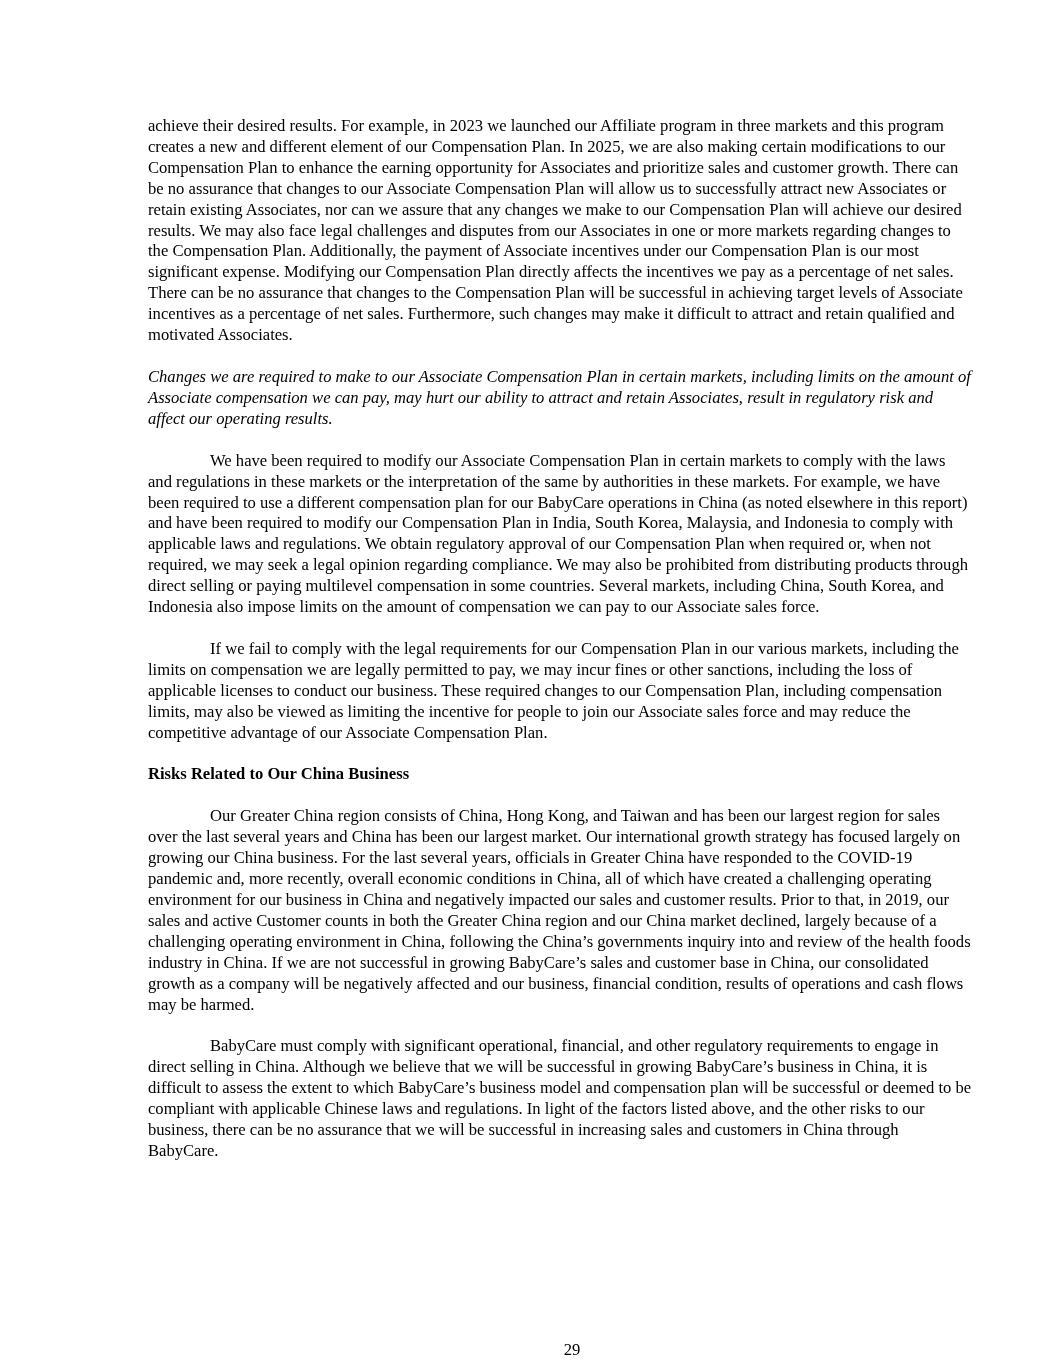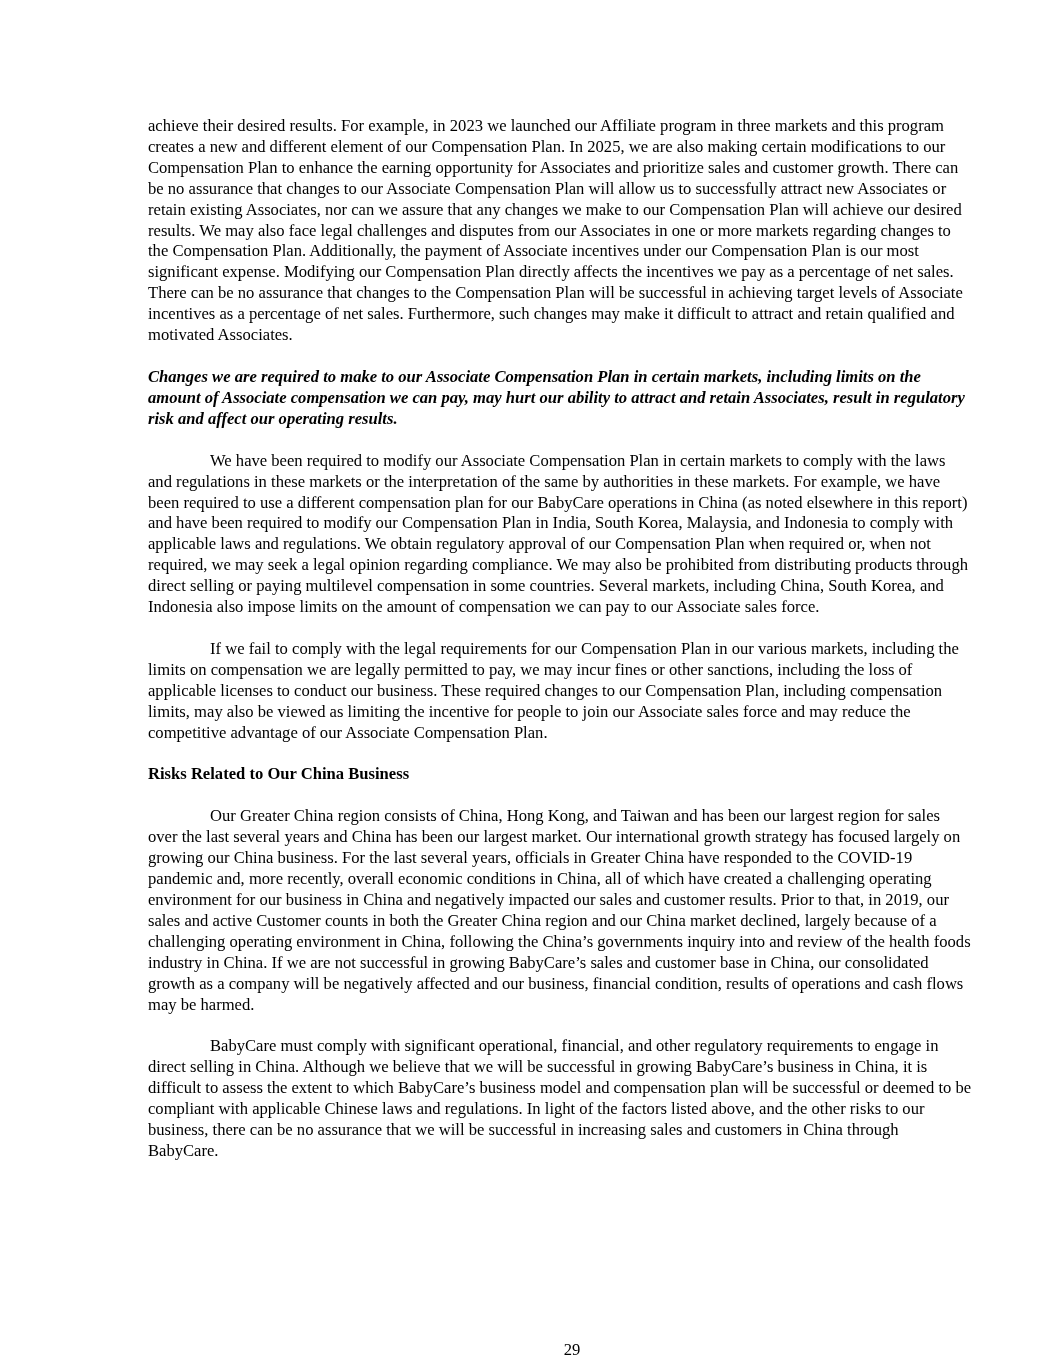--- a/index.html
+++ b/index.html
@@ -21,21 +21,21 @@
     text-align: left;
   }
   .para {
     margin-bottom: 21px;
   }
   .para.indent {
     text-indent: 62px;
     font-family: Liberation Serif, serif;
   }
   .heading-bold-italic {
-    font-weight: bold;
+    font-weight: normal;
     font-style: italic;
     margin-bottom: 21px;
   }
   .heading-bold-underline {
     font-weight: bold;
     margin-bottom: 21px;
   }
   .page-number {
     position: absolute;
     bottom: 28px;

